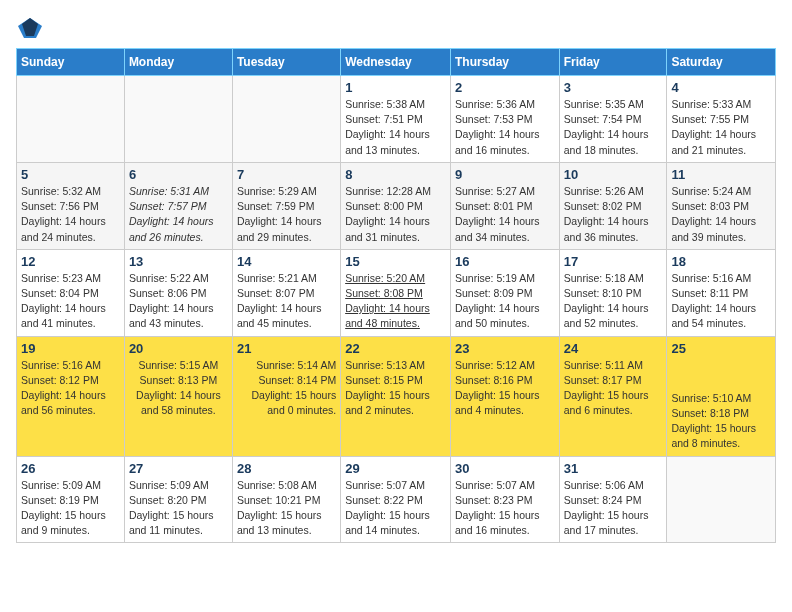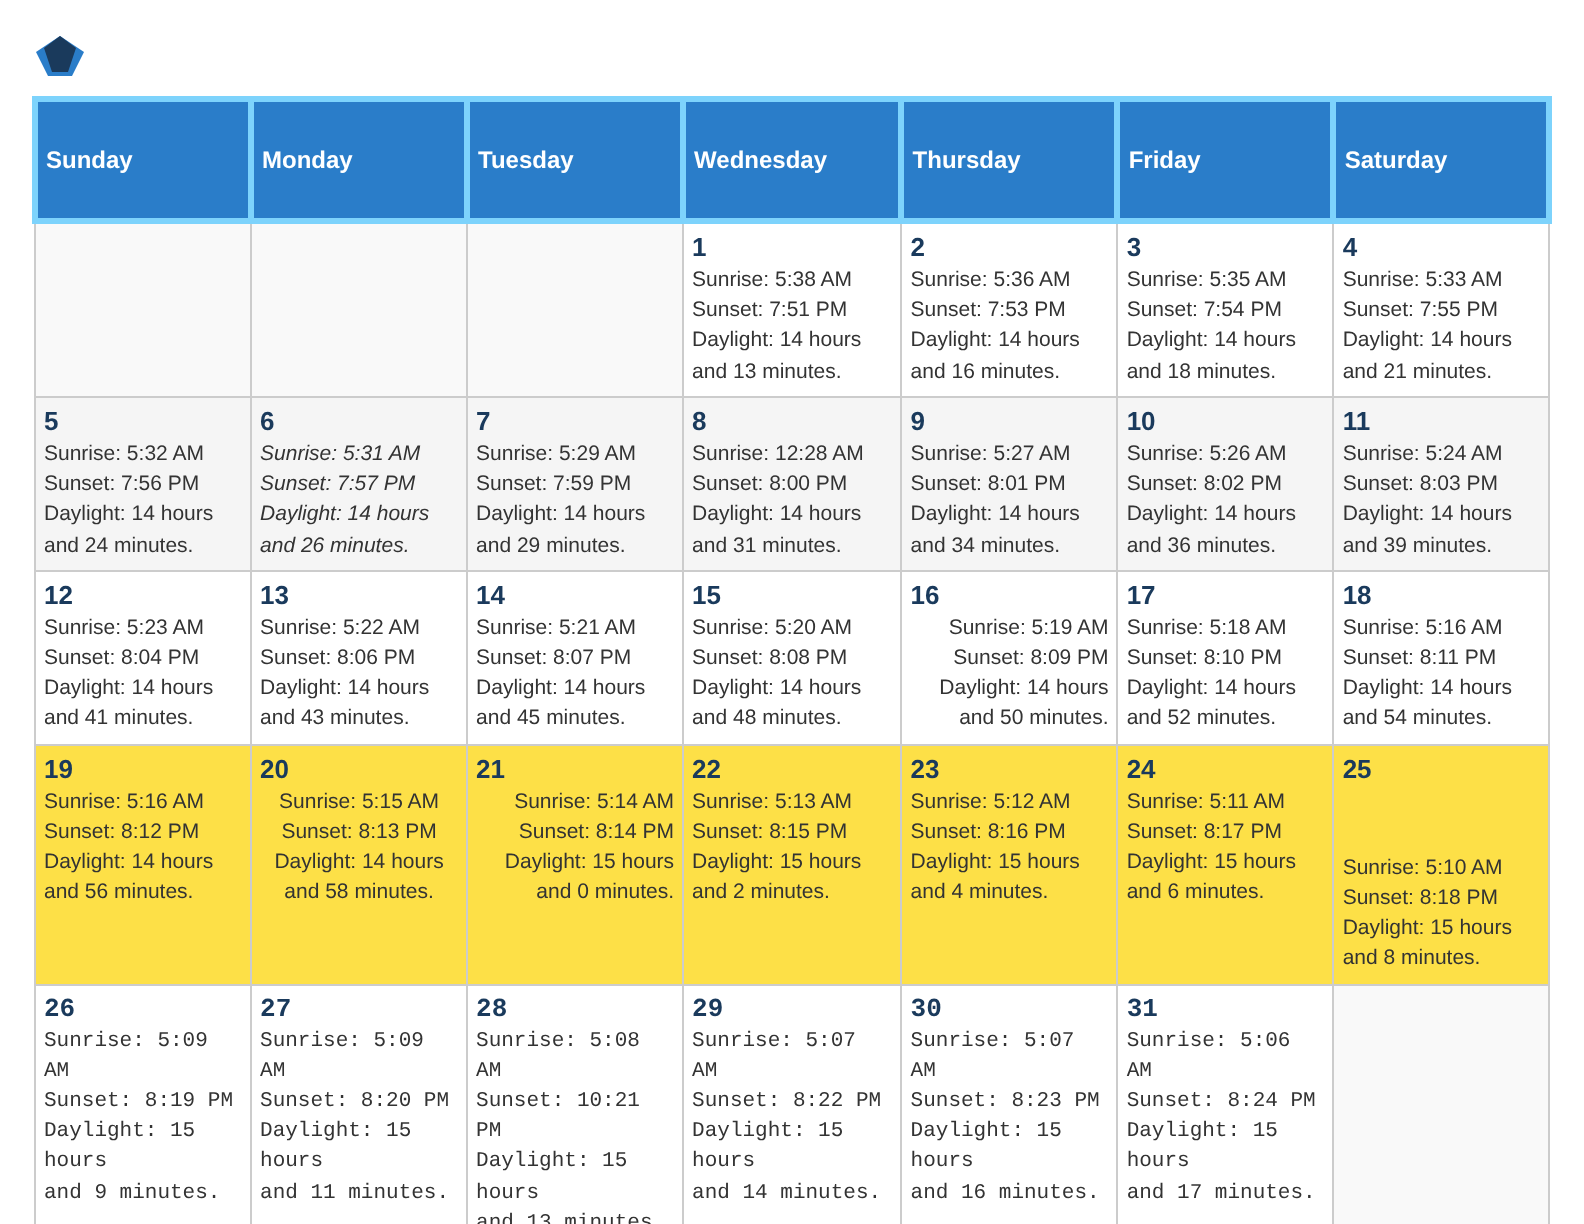--- a/index.html
+++ b/index.html
@@ -41,25 +41,25 @@
     table {
       width: 100%;
       border-collapse: collapse;
       font-size: 11px;
     }
     thead tr {
       background-color: #2a7dc9;
       color: white;
     }
     thead th {
-      padding: 22px 4px;
+      padding: 6px 4px;
       text-align: left;
       font-size: 12px;
       font-weight: bold;
-      border: 3px solid #7dd3fc;
+      border: 1px solid #7dd3fc;
     }
     tbody tr {
       vertical-align: top;
     }
     tbody td {
       border: 1px solid #ccc;
       padding: 4px;
       min-height: 80px;
       width: 113px;
     }
@@ -216,28 +216,28 @@
         </td>
         <td>
           <span class="day-num">14</span>
           <div class="day-info" style="white-space: pre-line;">Sunrise: 5:21 AM
 Sunset: 8:07 PM
 Daylight: 14 hours
 and 45 minutes.</div>
         </td>
         <td>
           <span class="day-num">15</span>
-          <div class="day-info" style="white-space: pre-line;">Sunrise: 5:20 AM
+          <div class="day-info" style="white-space: pre-line; text-decoration: underline;">Sunrise: 5:20 AM
 Sunset: 8:08 PM
 Daylight: 14 hours
 and 48 minutes.</div>
         </td>
         <td>
           <span class="day-num">16</span>
-          <div class="day-info" style="white-space: pre-line; text-align: right;">Sunrise: 5:19 AM
+          <div class="day-info" style="white-space: pre-line;">Sunrise: 5:19 AM
 Sunset: 8:09 PM
 Daylight: 14 hours
 and 50 minutes.</div>
         </td>
         <td>
           <span class="day-num">17</span>
           <div class="day-info" style="white-space: pre-line;">Sunrise: 5:18 AM
 Sunset: 8:10 PM
 Daylight: 14 hours
 and 52 minutes.</div>
@@ -294,21 +294,21 @@
 and 6 minutes.</div>
         </td>
         <td>
           <span class="day-num">25</span>
           <div class="day-info" style="white-space: pre-line; margin-top: 35px;">Sunrise: 5:10 AM
 Sunset: 8:18 PM
 Daylight: 15 hours
 and 8 minutes.</div>
         </td>
       </tr>
-      <tr style="background-color: rgb(255, 255, 255); font-family: Liberation Mono, monospace;">
+      <tr style="background-color: rgb(255, 255, 255);">
         <td>
           <span class="day-num">26</span>
           <div class="day-info" style="white-space: pre-line;">Sunrise: 5:09 AM
 Sunset: 8:19 PM
 Daylight: 15 hours
 and 9 minutes.</div>
         </td>
         <td>
           <span class="day-num">27</span>
           <div class="day-info" style="white-space: pre-line;">Sunrise: 5:09 AM

